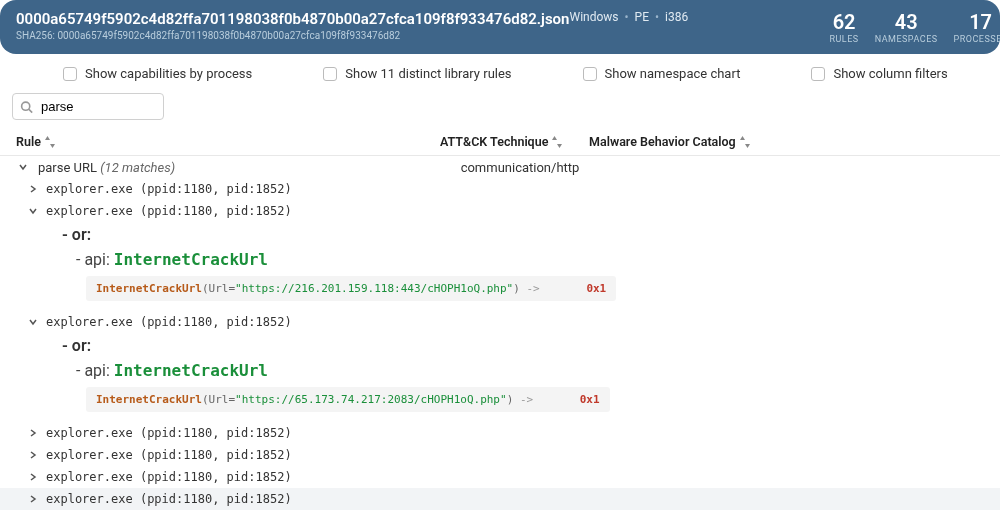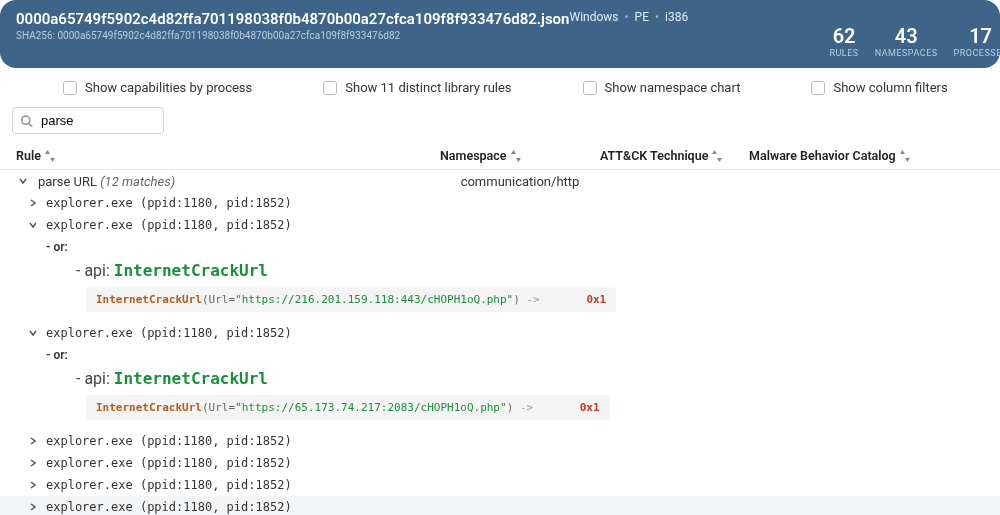--- a/index.html
+++ b/index.html
@@ -5,21 +5,21 @@
 * { margin: 0; padding: 0; box-sizing: border-box; }
 body { font-family: -apple-system, BlinkMacSystemFont, "Segoe UI", Roboto, sans-serif; font-size: 13px; color: #333; background: #fff; }
 .header { background: #3e6589; color: #fff; padding: 10px 16px; display: flex; align-items: flex-start; justify-content: space-between; border-radius: 16px; }
 .header-left { flex: 1; }
 .header-title { font-weight: 600; font-size: 15px; overflow-wrap: break-word; }
 .header-sha { font-size: 10px; color: #b8cddc; margin-top: 2px; }
 .header-mid { font-size: 12px; color: #e0eaf2; min-width: 260px; }
 .header-mid .line { margin-bottom: 2px; }
 .header-mid .dot { color: #9ab5cc; margin: 0 6px; }
 .header-stats { display: flex; gap: 16px; align-items: flex-start; }
-.stat { text-align: center; margin-top: 14px; }
+.stat { text-align: center; }
 .stat-num { font-size: 20px; font-weight: 600; }
 .stat-label { font-size: 9px; color: #b8cddc; letter-spacing: 0.5px; }
 .toolbar { padding: 12px 16px; display: flex; gap: 24px; align-items: center; }
 .chk { display: inline-flex; align-items: center; gap: 8px; font-size: 13px; color: #333; cursor: pointer; padding-left: 47px; }
 .chk-box { width: 14px; height: 14px; border: 1.5px solid #bbb; border-radius: 3px; display: inline-block; }
 .search-wrap { padding: 0 16px 8px 12px; }
 .search-box { position: relative; width: 152px; }
 .search-box svg { position: absolute; left: 8px; top: 50%; transform: translateY(-50%); }
 .search-input { width: 100%; padding: 5px 8px 5px 28px; border: 1px solid #d0d0d0; border-radius: 4px; font-size: 13px; outline: none; }
 .columns { display: flex; padding: 6px 16px; border-bottom: 1px solid #e8e8e8; font-size: 12.5px; font-weight: 600; color: #222; }
@@ -31,21 +31,21 @@
 .tree { padding: 0; }
 .row { display: flex; align-items: center; padding: 3px 16px; font-size: 13px; min-height: 22px; }
 .row.top { font-size: 13px; text-align: center; }
 .row.hl { background: #f2f4f6; }
 .chev { width: 14px; height: 14px; display: inline-flex; align-items: center; justify-content: center; cursor: pointer; flex-shrink: 0; }
 .ind { display: inline-block; }
 .rule-name { font-weight: 400; }
 .matches { font-style: italic; color: #666; }
 .ns-val { color: #333; }
 .mono { font-family: "SF Mono", Menlo, Consolas, monospace; font-size: 12px; color: #333; }
-.or-row { padding-left: 0; font-size: 12px; }
+.or-row { padding-left: 16px; font-size: 16px; }
 .or-lbl { font-weight: 600; }
 .api-row { font-size: 16px; }
 .api-key { color: #444; }
 .api-val { color: #1a8f3a; font-family: "SF Mono", Menlo, Consolas, monospace; font-weight: 600; }
 .callbox { margin: 4px 0 4px 86px; background: #f4f4f4; border-radius: 3px; padding: 6px 10px; font-family: "SF Mono", Menlo, Consolas, monospace; font-size: 11px; display: inline-block; }
 .fn { color: #b75b1a; font-weight: 600; }
 .args { color: #666; margin-top: 36px; }
 .url { color: #1a8f3a; }
 .arrow { color: #999; }
 .ret { color: #c0392b; font-weight: 600; margin-left: 40px; }
@@ -112,26 +112,20 @@
   </div>
 </div>
 
 <div class="columns">
   <div class="col col-rule">
       <span>Rule</span>
     <svg width="10" height="12" viewBox="0 0 10 12" fill="#888">
         <path d="M2.5 0 L5 4 L0 4 Z M7.5 12 L5 8 L10 8 Z"></path>
       </svg>
   </div>
-  <div class="col col-ns">
-      <span>Namespace</span>
-    <svg width="10" height="12" viewBox="0 0 10 12" fill="#888">
-        <path d="M2.5 0 L5 4 L0 4 Z M7.5 12 L5 8 L10 8 Z"></path>
-      </svg>
-  </div>
   <div class="col col-att">
       <span>ATT&amp;CK Technique</span>
     <svg width="10" height="12" viewBox="0 0 10 12" fill="#888">
         <path d="M2.5 0 L5 4 L0 4 Z M7.5 12 L5 8 L10 8 Z"></path>
       </svg>
   </div>
   <div class="col col-mbc">
       <span>Malware Behavior Catalog</span>
     <svg width="10" height="12" viewBox="0 0 10 12" fill="#888">
         <path d="M2.5 0 L5 4 L0 4 Z M7.5 12 L5 8 L10 8 Z"></path>

